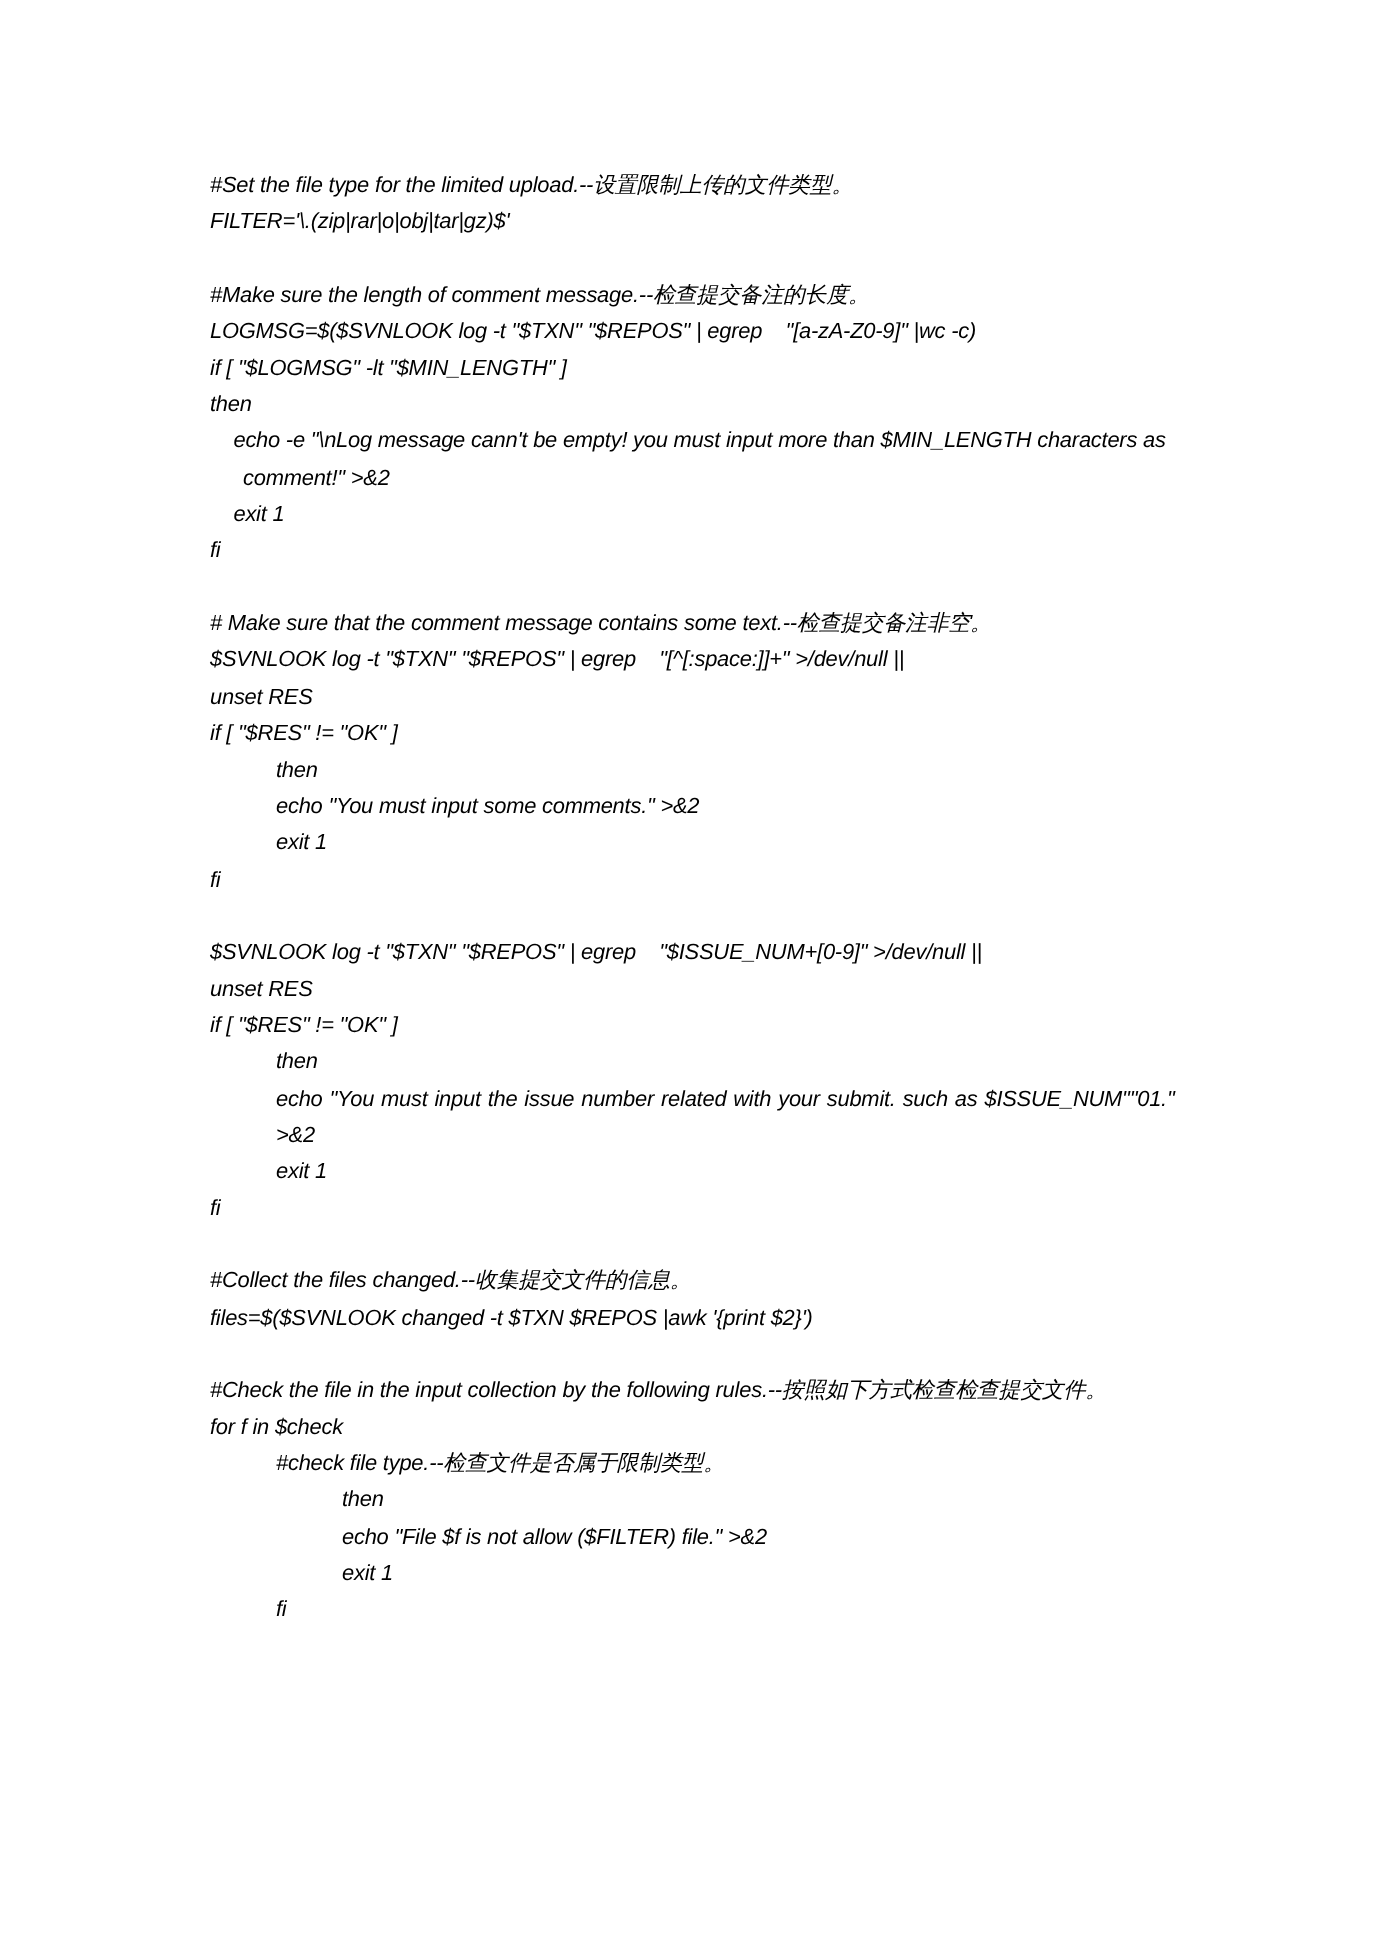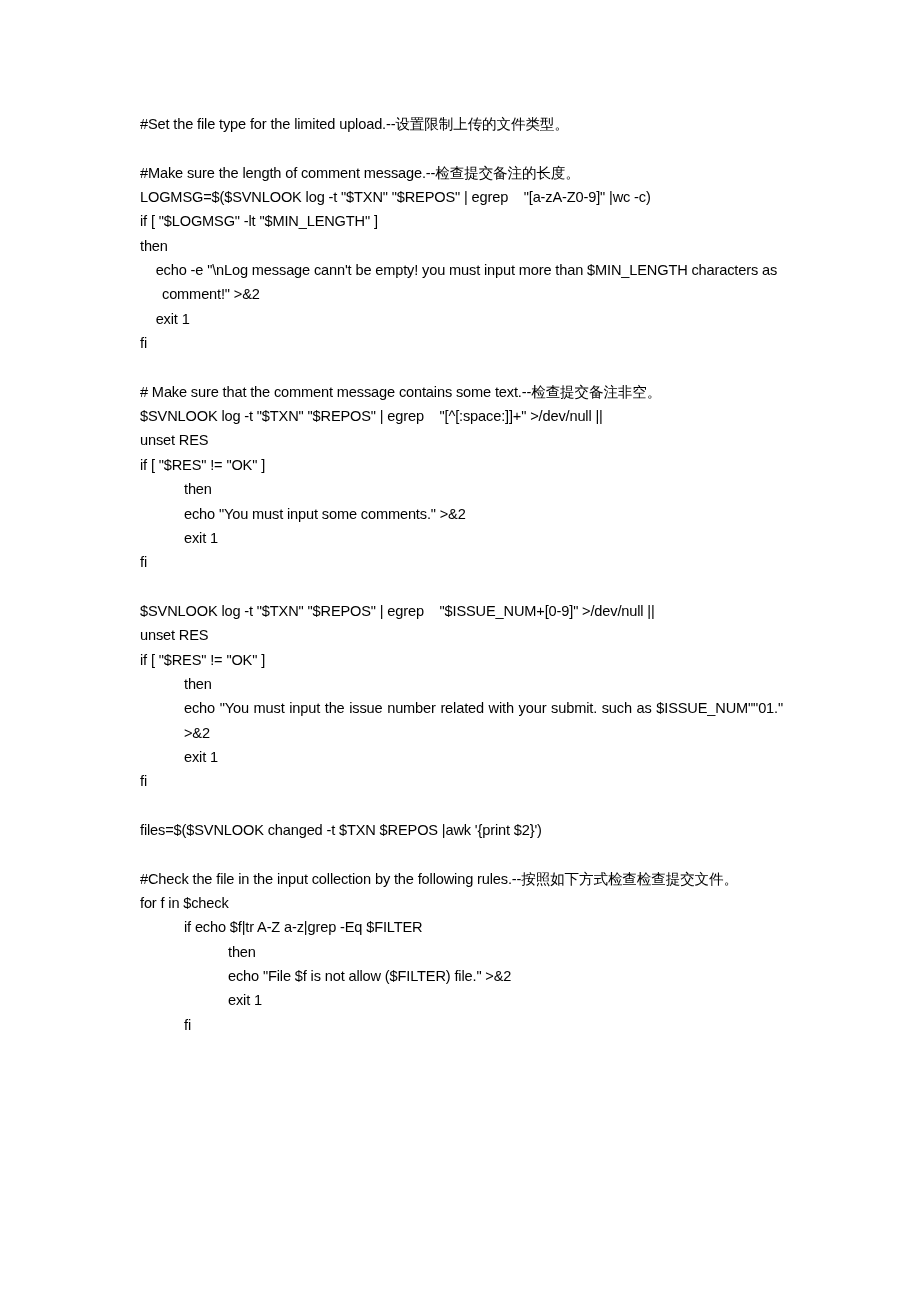--- a/index.html
+++ b/index.html
@@ -21,20 +21,21 @@
     top: 0;
     width: 920px;
     height: 1302px;
     background: #ffffff;
   }
   #doc-body {
     position: absolute;
     left: 140px;
     top: 112px;
     width: 643px;
+    font-style: italic;
   }
   .para {
     font-size: 14.6px;
     line-height: 24.35px;
     white-space: pre-wrap;
     word-wrap: break-word;
     margin: 0;
     letter-spacing: -0.15px;
     color: #000000;
   }
@@ -53,20 +54,21 @@
     text-align: justify;
     text-align-last: left;
   }
 </style>
 </head>
 <body>
 
 <div id="page">
   <div id="doc-body">
       <p class="para">#Set the file type for the limited upload.--设置限制上传的文件类型。</p>
+      <p class="para">FILTER='\.(zip|rar|o|obj|tar|gz)$'</p>
       <p class="para blank"></p>
       <p class="para">#Make sure the length of comment message.--检查提交备注的长度。</p>
       <p class="para">LOGMSG=$($SVNLOOK log -t "$TXN" "$REPOS" | egrep    "[a-zA-Z0-9]" |wc -c)</p>
       <p class="para">if [ "$LOGMSG" -lt "$MIN_LENGTH" ]</p>
       <p class="para">then</p>
       <p class="para hang-1">    echo -e "\nLog message cann't be empty! you must input more than $MIN_LENGTH characters as comment!" &gt;&amp;2</p>
       <p class="para">    exit 1</p>
       <p class="para">fi</p>
       <p class="para blank"></p>
       <p class="para"># Make sure that the comment message contains some text.--检查提交备注非空。</p>
@@ -79,23 +81,24 @@
       <p class="para">fi</p>
       <p class="para blank"></p>
       <p class="para">$SVNLOOK log -t "$TXN" "$REPOS" | egrep    "$ISSUE_NUM+[0-9]" &gt;/dev/null ||</p>
       <p class="para">unset RES</p>
       <p class="para">if [ "$RES" != "OK" ]</p>
       <p class="para indent-2">then</p>
       <p class="para indent-2 justify">echo "You must input the issue number related with your submit. such as $ISSUE_NUM""01." &gt;&amp;2</p>
       <p class="para indent-2">exit 1</p>
       <p class="para">fi</p>
       <p class="para blank"></p>
+      <p class="para">#Collect the files changed.--收集提交文件的信息。</p>
       <p class="para">files=$($SVNLOOK changed -t $TXN $REPOS |awk '{print $2}')</p>
       <p class="para blank"></p>
       <p class="para">#Check the file in the input collection by the following rules.--按照如下方式检查检查提交文件。</p>
       <p class="para">for f in $check</p>
-      <p class="para indent-2">if echo $f|tr A-Z a-z|grep -Eq $FILTER</p>
+      <p class="para indent-2">#check file type.--检查文件是否属于限制类型。</p>
       <p class="para indent-4">then</p>
       <p class="para indent-4">echo "File $f is not allow ($FILTER) file." &gt;&amp;2</p>
       <p class="para indent-4">exit 1</p>
       <p class="para indent-2">fi</p>
     </div>
 </div>
 
 </body></html>

